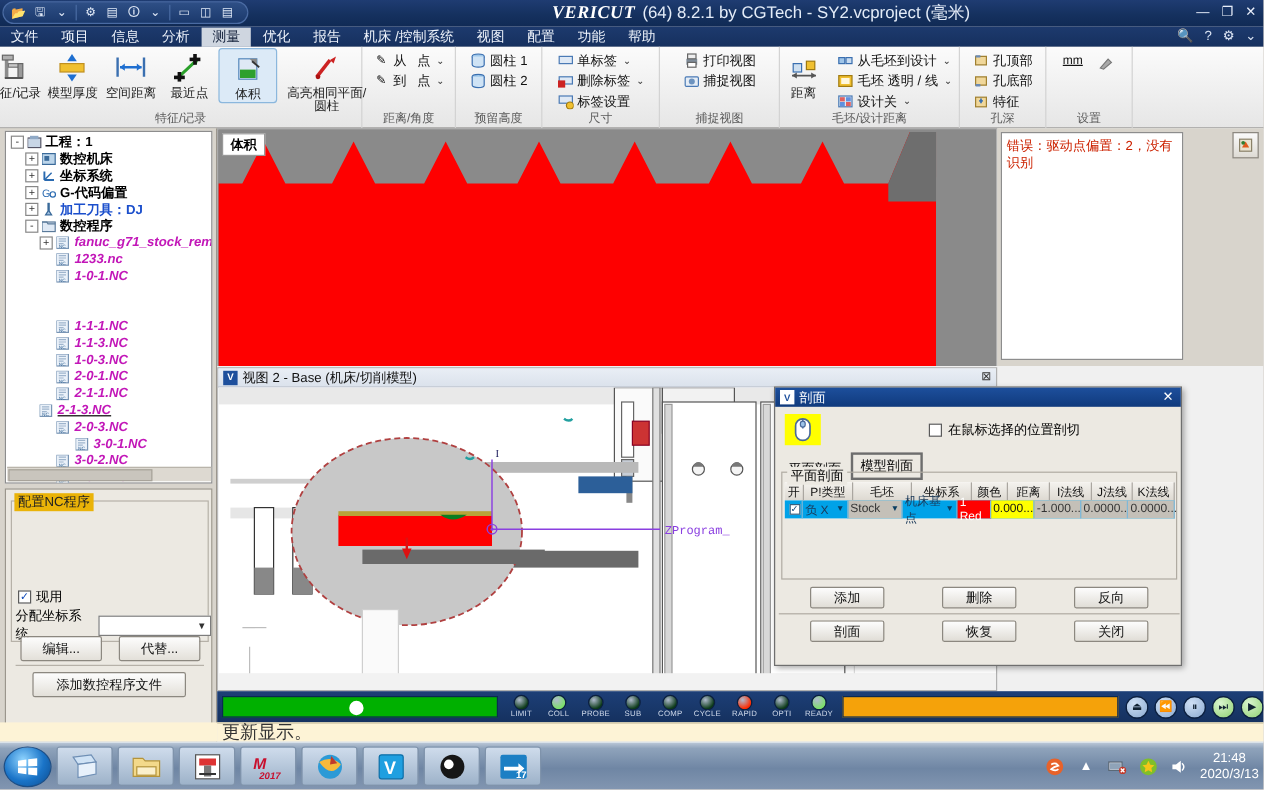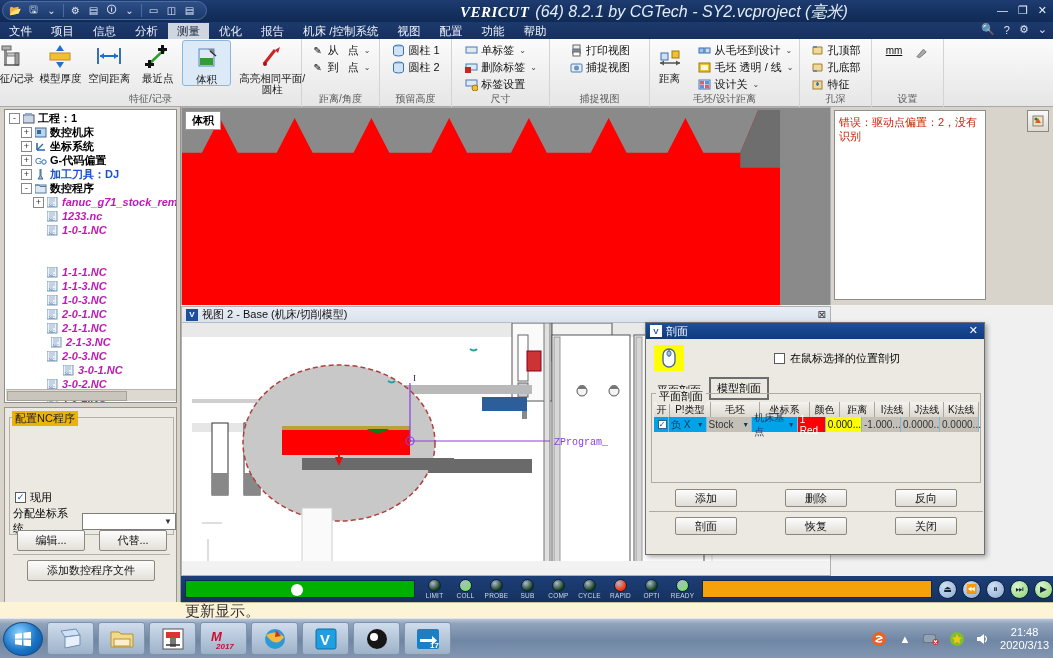--- a/index.html
+++ b/index.html
@@ -32,21 +32,21 @@
   }
   .qat .sep { width:1px; height:13px; background:#4a6ba3; margin:0 2px; }
   .brandwrap {
     position:absolute; left:460px; top:2px; display:flex; align-items:baseline; gap:6px;
   }
   .brand {
     font-family: "Liberation Serif", "DejaVu Serif", serif;
     font-weight:bold; font-style:italic; font-size:15px; letter-spacing:0.5px;
     color:#ffffff;
   }
-  .brandsub { font-size:16px; color:#e4ecf8;font-style:italic; }
+  .brandsub { font-size:14px; color:#e4ecf8; }
   .winbtns { position:absolute; right:6px; top:2px; display:flex; gap:10px; align-items:center; }
   .winbtns span { font-size:11px; color:#e8eefa; line-height:16px; }
 
   
   .menubar {
     position:absolute; left:0; top:22px; width:1053px; height:17px;
     background: linear-gradient(180deg,#1d3a6e,#16305e);
     display:flex; align-items:center;
   }
   .menubar .mi {
@@ -709,21 +709,21 @@
             <span class="noexp"></span>
             <span class="ticon">
               <svg width="12" height="11" viewBox="0 0 12 11">
                 <rect x="0" y="0" width="10" height="10" fill="#eaf1f9" stroke="#7895b5"></rect>
                 <path d="M2 2 h6 M2 4 h6 M2 6 h4" stroke="#9fb5cd"></path>
                 <text x="2" y="10" font-size="4" fill="#3a6a9a" font-family="Liberation Sans, sans-serif">NC</text>
               </svg>
             </span>
             <span class="tlabel mag">2-1-1.NC</span>
           </div>
-          <div class="treerow" style="padding-left: 32px;">
+          <div class="treerow" style="padding-left: 14px; text-decoration: underline;">
             <span class="noexp"></span>
             <span class="ticon">
               <svg width="12" height="11" viewBox="0 0 12 11">
                 <rect x="0" y="0" width="10" height="10" fill="#eaf1f9" stroke="#7895b5"></rect>
                 <path d="M2 2 h6 M2 4 h6 M2 6 h4" stroke="#9fb5cd"></path>
                 <text x="2" y="10" font-size="4" fill="#3a6a9a" font-family="Liberation Sans, sans-serif">NC</text>
               </svg>
             </span>
             <span class="tlabel mag">2-1-3.NC</span>
           </div>

